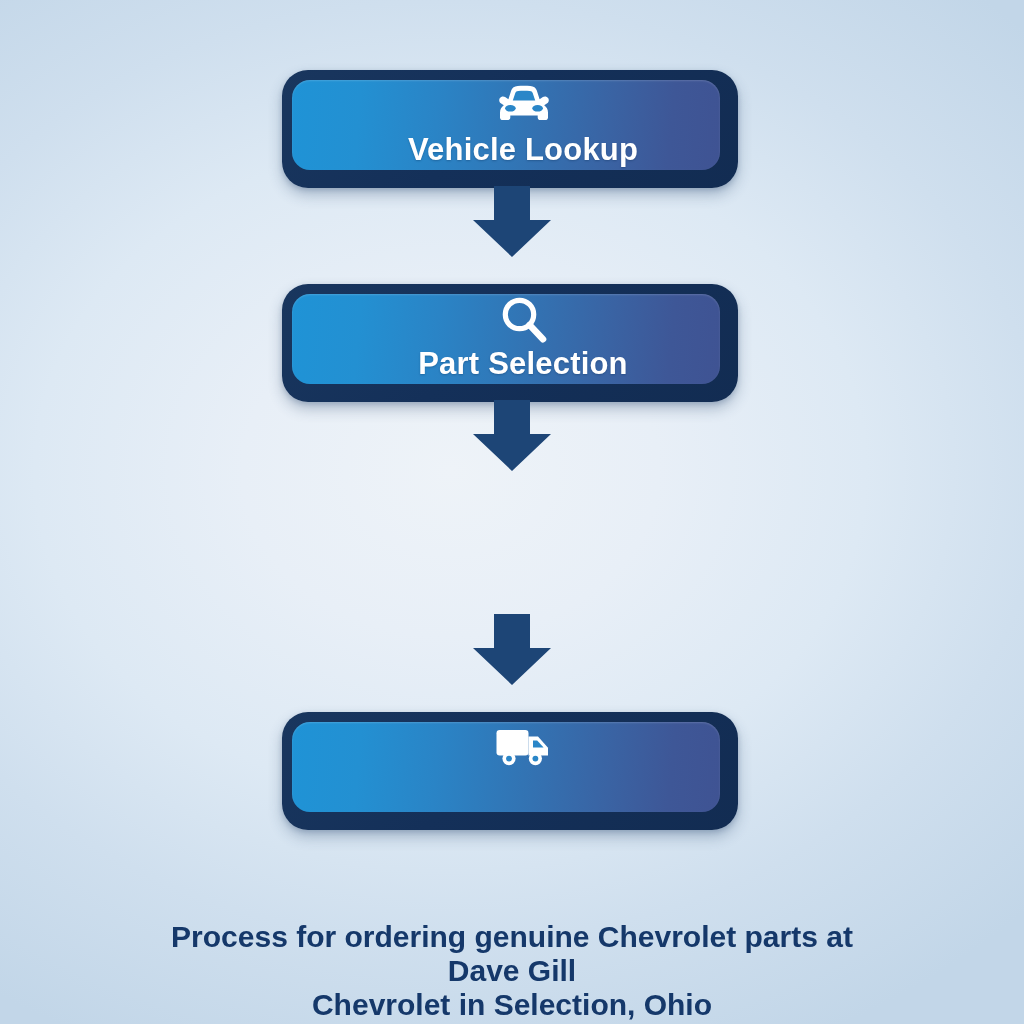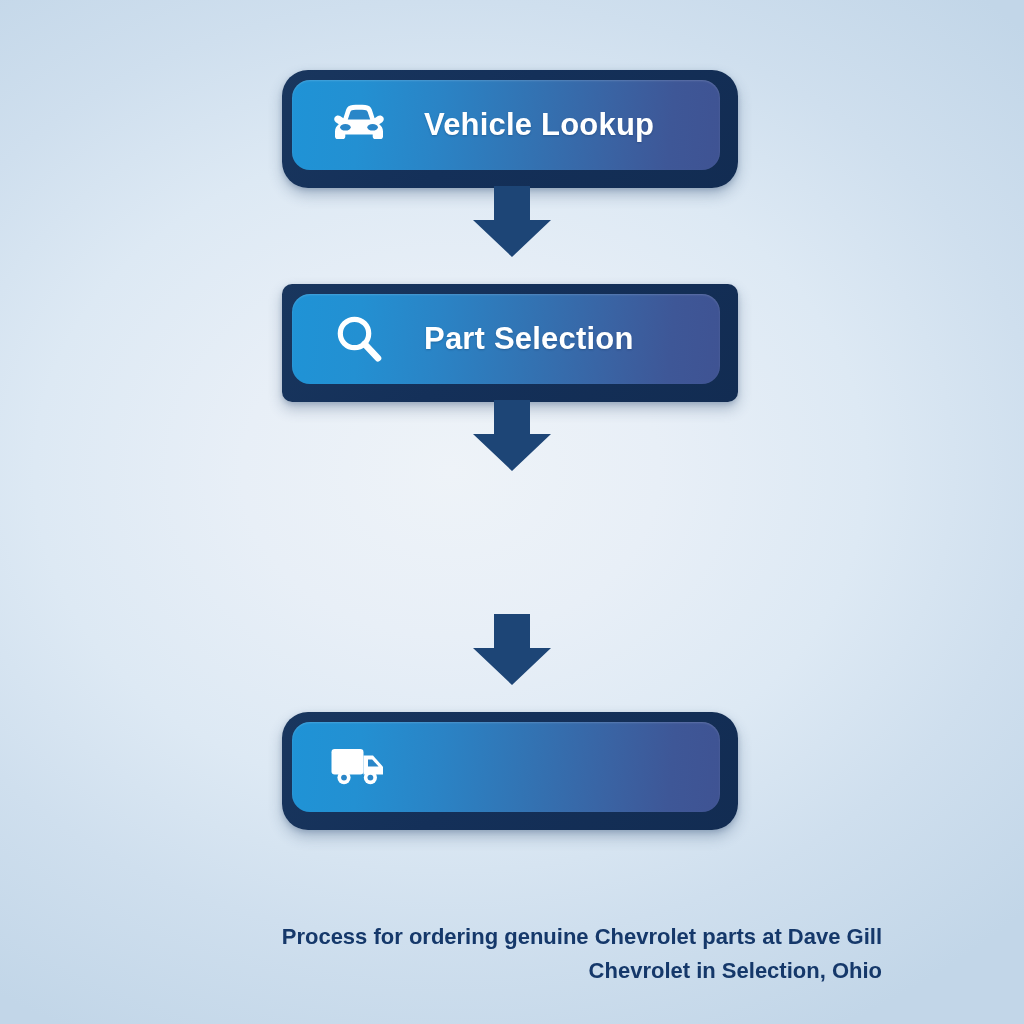--- a/index.html
+++ b/index.html
@@ -43,21 +43,21 @@
     left: 282px;
     width: 456px;
     height: 118px;
     border-radius: 26px;
     background: linear-gradient(135deg, #19365e 0%, #143059 45%, #122c52 100%);
     box-shadow:
       0 7px 14px rgba(40, 70, 110, 0.30),
       0 2px 5px rgba(40, 70, 110, 0.20);
   }
   .node.n1 { top: 70px; }
-  .node.n2 { top: 284px; border-radius: 10px; }
+  .node.n2 { top: 284px; }
   .node.n3 { top: 498px; }
   .node.n4 { top: 712px; }
 
   
   .node-inner {
     position: absolute;
     left: 10px;
     top: 10px;
     right: 18px;
     bottom: 18px;
@@ -67,20 +67,21 @@
         #2390d2 16%,
         #2a84c6 34%,
         #3274b4 54%,
         #3a63a3 74%,
         #3e5797 88%,
         #3f5393 100%);
     display: flex;
     align-items: center;
     box-shadow: inset 0 1px 2px rgba(255,255,255,0.16);
     overflow: hidden;
+    flex-direction: column;
   }
 
   .node-icon {
     flex: 0 0 auto;
     width: 62px;
     height: 52px;
     margin-left: 36px;
     display: flex;
     align-items: center;
     justify-content: center;
@@ -110,24 +111,24 @@
   .arrow.a2 { top: 400px; }
   .arrow.a3 { top: 614px; }
   .arrow svg { display: block; }
 
   
   #caption {
     position: absolute;
     left: 142px;
     top: 920px;
     width: 740px;
-    text-align: right;
+    text-align: center;
     color: #15386a;
     font-family: "Liberation Sans", sans-serif;
-    font-size: 22px;
+    font-size: 30px;
     font-weight: bold;
     line-height: 34px;
   }
   #caption .cap-line { display: block; }
 </style>
 </head>
 <body>
 
 <div id="flow-canvas">
 

